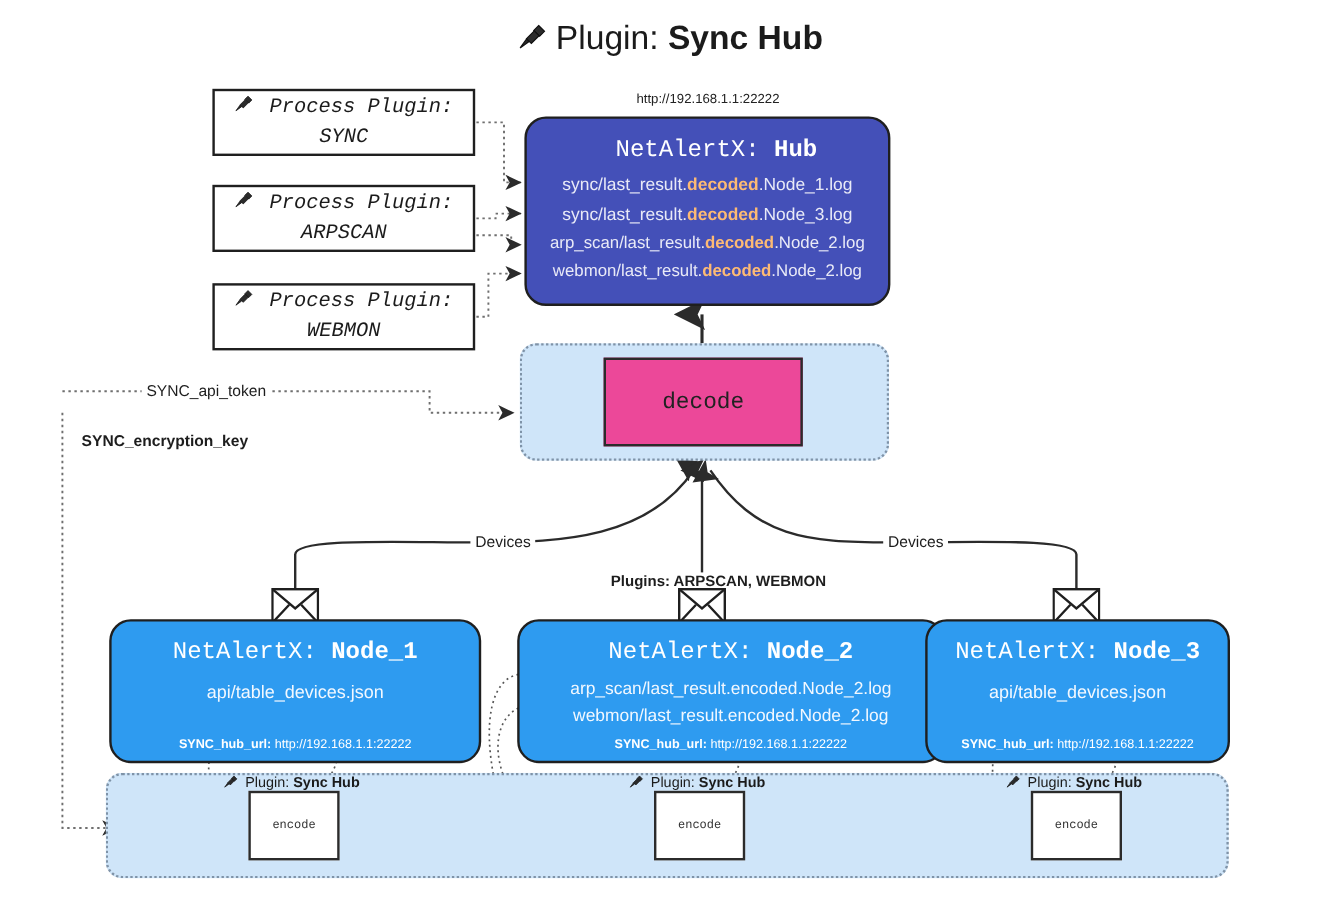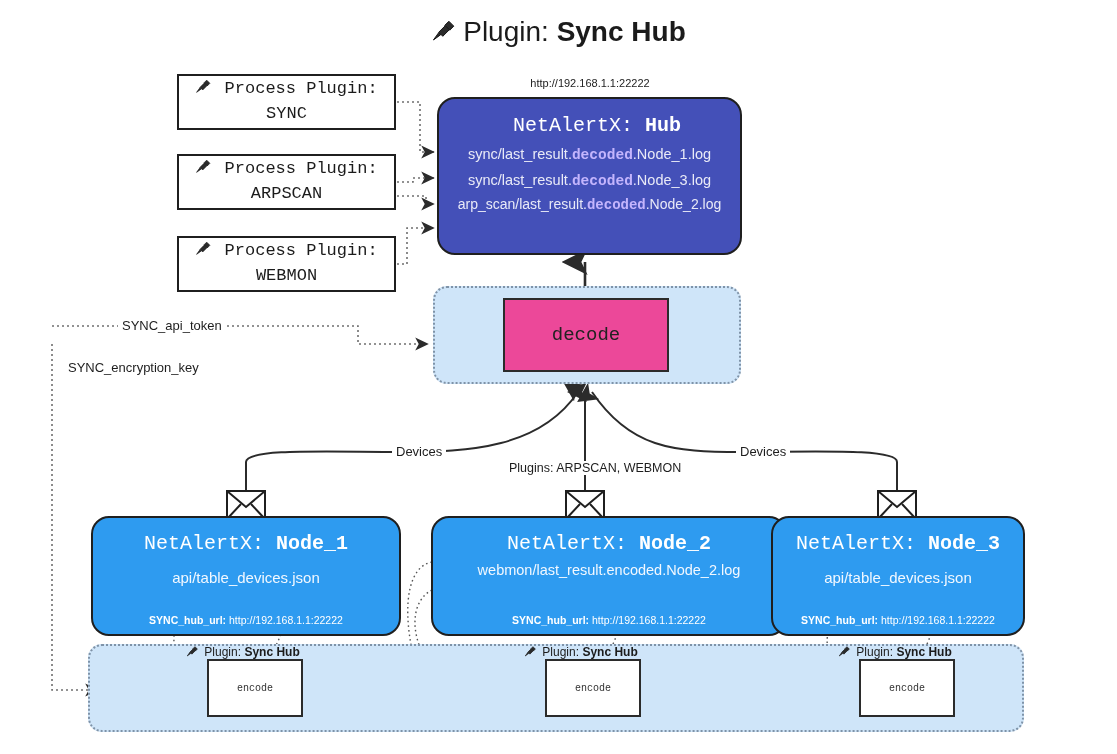--- a/index.html
+++ b/index.html
@@ -15,32 +15,32 @@
   .title .strong{font-weight:700;}
   .plug{display:inline-block;vertical-align:-3px;margin-right:6px;}
 
   .hub-url{left:430px;top:77px;width:320px;text-align:center;font-size:11px;color:#222;}
 
   
   .pbox{border:2px solid #1f1f1f;background:#fff;
         font-family:"Liberation Mono","DejaVu Sans Mono",monospace;
         font-size:17px;color:#1b1b1b;text-align:center;
         display:flex;flex-direction:column;align-items:center;justify-content:center;
-        line-height:1.35;}
+        line-height:1.35;font-style:italic;}
   .pbox .r1{white-space:nowrap;}
   .pbox .r1 .pi{vertical-align:-2px;margin-right:2px;}
 
   
   .hub{left:437px;top:97px;width:305px;height:158px;background:#4450b8;
        border:2px solid #1f1f1f;border-radius:18px;}
   .hub-title{font-family:"Liberation Mono","DejaVu Sans Mono",monospace;
              font-size:20px;color:#ffffff;text-align:center;margin-top:15px;margin-left:15px;}
   .hub-title b{font-weight:700;}
   .hub-line{font-size:14.5px;color:#e9eaf7;text-align:center;margin-top:9px;white-space:nowrap;}
-  .hub-line b{font-weight:700;color:#c4b5fd;font-family:Liberation Mono, monospace;}
+  .hub-line b{font-weight:700;color:#fdba74;}
   .hub-line.tight{margin-top:7px;font-size:14px;}
 
   
   .dashbox{background:#cfe5f9;border:2px dotted #7f93a8;border-radius:14px;}
   .decode-wrap{left:433px;top:286px;width:308px;height:98px;}
   .decode{left:503px;top:298px;width:166px;height:74px;background:#ec4899;border:2px solid #2b2b2b;
           display:flex;align-items:center;justify-content:center;
           font-family:"Liberation Mono","DejaVu Sans Mono",monospace;font-size:19px;color:#222;}
 
   
@@ -48,21 +48,21 @@
   .node-title{font-family:"Liberation Mono","DejaVu Sans Mono",monospace;
               font-size:20px;color:#ffffff;text-align:center;margin-top:14px;}
   .node-title b{font-weight:700;}
   .node-line{font-size:15px;color:#f2f8ff;text-align:center;margin-top:14px;white-space:nowrap;}
   .node-foot{position:absolute;left:0;bottom:8px;width:100%;text-align:center;
              font-size:10.5px;color:#ffffff;white-space:nowrap;}
   .node-foot b{font-weight:700;}
 
   
   .band{left:88px;top:644px;width:936px;height:88px;}
-  .encode{width:96px;height:58px;background:#fff;border:2px solid #2b2b2b;
+  .encode{width:76px;height:58px;background:#fff;border:2px solid #2b2b2b;
           display:flex;align-items:center;justify-content:center;
           font-family:"Liberation Mono","DejaVu Sans Mono",monospace;font-size:10px;color:#333;}
   .plugcap{font-size:12px;color:#1b1b1b;white-space:nowrap;}
   .plugcap b{font-weight:700;}
   .plugcap .pi{vertical-align:-2px;margin-right:2px;}
 
   
   .elabel{font-size:13px;color:#1d1d1d;background:#ffffff;padding:0 4px;white-space:nowrap;}
   .elabel.sm{font-size:12.5px;}
 </style>
@@ -184,30 +184,33 @@
     </div>
     <div class="hub-line">
       <span>sync/last_result.</span><b>decoded</b><span>.Node_1.log</span>
     </div>
     <div class="hub-line">
       <span>sync/last_result.</span><b>decoded</b><span>.Node_3.log</span>
     </div>
     <div class="hub-line tight">
       <span>arp_scan/last_result.</span><b>decoded</b><span>.Node_2.log</span>
     </div>
+    <div class="hub-line tight">
+      <span>webmon/last_result.</span><b>decoded</b><span>.Node_2.log</span>
+    </div>
   </div>
 
   <div class="abs dashbox decode-wrap"></div>
   <div class="abs decode">decode</div>
 
   <div class="abs elabel" style="left:392px;top:444px;">Devices</div>
   <div class="abs elabel" style="left:736px;top:444px;">Devices</div>
-  <div class="abs elabel sm" style="left:505px;top:461px;">Plugins: ARPSCAN, WEBMON</div>
+  <div class="abs elabel sm" style="left:505px;top:477px;font-weight:bold;">Plugins: ARPSCAN, WEBMON</div>
   <div class="abs elabel" style="left:118px;top:318px;">SYNC_api_token</div>
-  <div class="abs elabel" style="left:64px;top:360px;">SYNC_encryption_key</div>
+  <div class="abs elabel" style="left:64px;top:360px;font-weight:bold;">SYNC_encryption_key</div>
 
   <div class="abs" style="left:226px;top:490px;width:40px;height:30px;">
     <svg width="40" height="30" viewBox="0 0 40 30">
       <rect x="1" y="1" width="38" height="28" fill="#fff" stroke="#1f1f1f" stroke-width="2"></rect>
       <path d="M1,1 L20,17 L39,1" fill="none" stroke="#1f1f1f" stroke-width="2"></path>
       <path d="M1,29 L15,14 M39,29 L25,14" fill="none" stroke="#1f1f1f" stroke-width="2"></path>
     </svg>
   </div>
   <div class="abs node" style="left:91px;top:516px;width:310px;height:120px;">
     <div class="node-title">
@@ -226,20 +229,21 @@
       <rect x="1" y="1" width="38" height="28" fill="#fff" stroke="#1f1f1f" stroke-width="2"></rect>
       <path d="M1,1 L20,17 L39,1" fill="none" stroke="#1f1f1f" stroke-width="2"></path>
       <path d="M1,29 L15,14 M39,29 L25,14" fill="none" stroke="#1f1f1f" stroke-width="2"></path>
     </svg>
   </div>
   <div class="abs node" style="left:431px;top:516px;width:356px;height:120px;">
     <div class="node-title">
       <span>NetAlertX:</span>
       <b>Node_2</b>
     </div>
+    <div class="node-line" style="margin-top:11px;font-size:14.5px;">arp_scan/last_result.encoded.Node_2.log</div>
     <div class="node-line" style="margin-top:7px;font-size:14.5px;">webmon/last_result.encoded.Node_2.log</div>
     <div class="node-foot">
       <b>SYNC_hub_url:</b>
       <span>http://192.168.1.1:22222</span>
     </div>
   </div>
 
   <div class="abs" style="left:877px;top:490px;width:40px;height:30px;">
     <svg width="40" height="30" viewBox="0 0 40 30">
       <rect x="1" y="1" width="38" height="28" fill="#fff" stroke="#1f1f1f" stroke-width="2"></rect>

